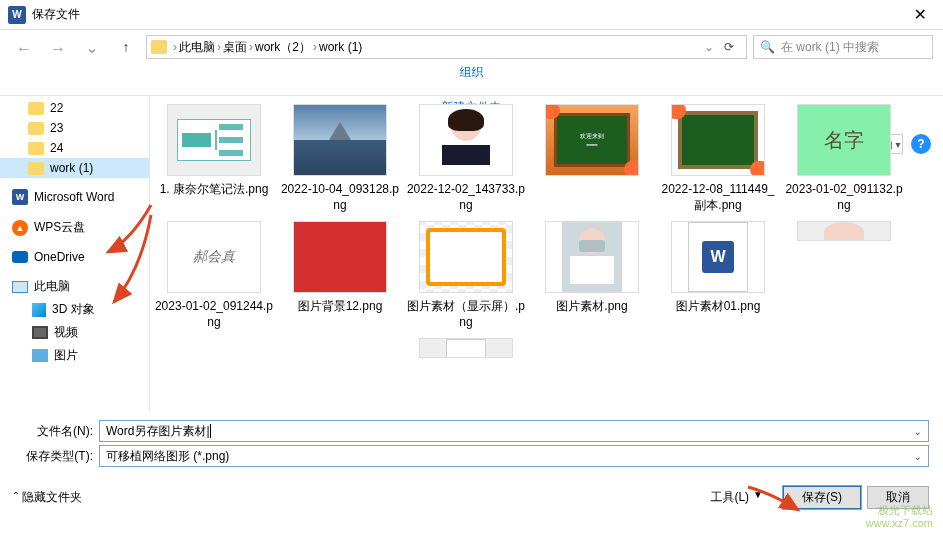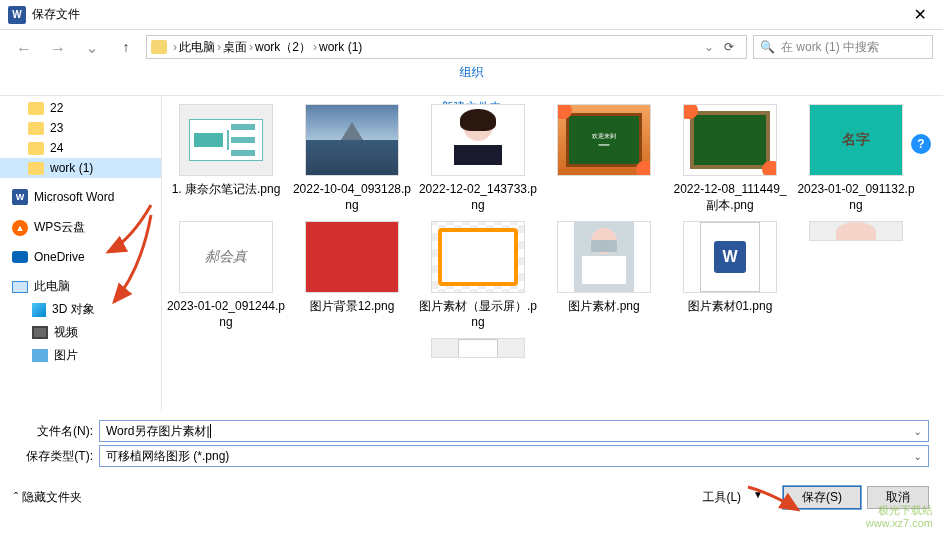--- a/index.html
+++ b/index.html
@@ -15,21 +15,21 @@
 .breadcrumb .folder-ico { width: 16px; height: 14px; background: #f7d774; border-radius: 2px; margin-right: 4px; }
 .breadcrumb .sep { color: #888; }
 .bc-refresh { width: 26px; text-align: center; color: #555; }
 .searchbox { width: 180px; border: 1px solid #ccc; height: 24px; display: flex; align-items: center; padding: 0 6px; font-size: 12px; color: #888; gap: 6px; }
 .toolbar { height: 32px; display: flex; align-items: center; padding: 0 12px; gap: 18px; border-bottom: 1px solid #e5e5e5; flex-direction: column; }
 .toolbar span { font-size: 12px; color: #0066cc; }
 .toolbar .right { margin-left: auto; display: flex; gap: 8px; align-items: center; }
 .toolbar .view-btn { width: 22px; height: 20px; border: 1px solid #ccc; display: flex; align-items: center; justify-content: center; font-size: 10px; color: #555; }
 .help-btn { width: 20px; height: 20px; background: #1e90ff; border-radius: 50%; color: #fff; display: flex; align-items: center; justify-content: center; font-size: 12px; font-weight: bold; }
 .main { display: flex; height: 315px; }
-.sidebar { width: 162px; border-right: 1px solid #e5e5e5; overflow: hidden; padding: 2px 0; }
+.sidebar { width: 150px; border-right: 1px solid #e5e5e5; overflow: hidden; padding: 2px 0; }
 .tree-item { display: flex; align-items: center; padding: 3px 8px 3px 28px; font-size: 12px; gap: 6px; cursor: pointer; }
 .tree-item.active { background: #cce8ff; }
 .tree-item.top { padding-left: 12px; margin-top: 8px; }
 .tree-item.sub { padding-left: 32px; }
 .folder-icon-sm { width: 16px; height: 13px; background: #fdd868; border-radius: 2px; flex-shrink: 0; }
 .word-icon-sm { width: 16px; height: 16px; background: #2b579a; color: #fff; font-size: 9px; font-weight: bold; display: flex; align-items: center; justify-content: center; border-radius: 2px; flex-shrink: 0; }
 .wps-icon-sm { width: 16px; height: 16px; background: #ff6a00; color: #fff; font-size: 9px; font-weight: bold; display: flex; align-items: center; justify-content: center; border-radius: 50%; flex-shrink: 0; }
 .onedrive-icon-sm { width: 16px; height: 12px; background: #0364b8; border-radius: 3px; flex-shrink: 0; }
 .pc-icon-sm { width: 16px; height: 12px; border: 1px solid #3b8ed6; background: #cfe6f7; flex-shrink: 0; }
 .obj3d-icon-sm { width: 14px; height: 14px; background: linear-gradient(135deg,#4fc3f7,#0288d1); flex-shrink: 0; }
@@ -43,42 +43,42 @@
 .arrow-annot { position: absolute; pointer-events: none; }
 .bottom-form { padding: 6px 14px; }
 .form-row { display: flex; align-items: center; margin: 3px 0; }
 .form-row label { width: 85px; text-align: right; font-size: 12px; padding-right: 6px; }
 .form-row .field { flex: 1; border: 1px solid #7a9fd6; height: 22px; font-size: 12px; padding: 0 6px; display: flex; align-items: center; gap: 10px; }
 .field.dropdown { justify-content: space-between; }
 .field .caret { color: #555; font-size: 10px; }
 .footer { display: flex; align-items: center; padding: 10px 14px 6px; font-size: 12px; }
 .footer .left { display: flex; align-items: center; gap: 4px; }
 .footer .spacer { flex: 1; }
-.footer .tool-dd { display: flex; gap: 12px; margin-right: 14px; }
+.footer .tool-dd { display: flex; gap: 4px; margin-right: 14px; }
 .btn { border: 1px solid #adadad; background: #e1e1e1; padding: 2px 18px; font-size: 12px; margin-left: 6px; position: relative; }
 .btn.primary { border: 1px solid #2b6fb6; outline: 1px solid #7aa7d9; }
 .watermark { position: absolute; right: 10px; bottom: 4px; font-size: 11px; color: #8bc34a; opacity: 0.7; text-align: right; line-height: 1.2; pointer-events: none; }
 
 
 .th-mindmap { width: 80%; height: 60%; background: #fff; border: 1px solid #6bb; display: flex; }
 .th-mindmap .node { width: 40%; height: 14px; background: #4db6ac; margin: auto 4px; }
 .th-landscape { width: 100%; height: 100%; background: linear-gradient(to bottom, #5a7fa8 0%, #a8c4db 50%, #3a5a7a 50%, #2c4560 100%); position: relative; }
 .th-landscape::after { content: ""; position: absolute; left: 50%; bottom: 50%; width: 22px; height: 18px; background: #6b7a8a; clip-path: polygon(50% 0, 100% 100%, 0 100%); transform: translateX(-50%); }
 .th-portrait { width: 56px; height: 100%; margin: auto; background: #fff; display: flex; flex-direction: column; align-items: center; }
 .th-portrait .head { width: 30px; height: 30px; background: #f4d4c8; border-radius: 50%; margin-top: 6px; }
 .th-portrait .hair { position: absolute; top: 4px; width: 36px; height: 22px; background: #2a1810; border-radius: 50% 50% 30% 30%; }
 .th-portrait .body { width: 48px; height: 20px; background: #1a1a2e; margin-top: 4px; }
 .th-board { width: 100%; height: 100%; background: linear-gradient(#f4a460, #d2691e); padding: 8px; }
 .th-board .inner { width: 100%; height: 100%; background: #1b5e20; border: 3px solid #8b4513; display: flex; flex-direction: column; align-items: center; justify-content: center; color: #fff; font-size: 6px; }
 .th-board2 { width: 100%; height: 100%; background: #fff; padding: 6px; }
 .th-board2 .inner { width: 100%; height: 100%; background: #1b5e20; border: 4px solid #8b6f3e; }
 .th-leaves { position: absolute; width: 18px; height: 18px; background: #ff6b35; border-radius: 30% 60% 50% 40%; }
 .th-leaves.tl { top: -4px; left: -4px; }
 .th-leaves.br { bottom: -4px; right: -4px; transform: rotate(180deg); }
-.th-paper { width: 100%; height: 100%; background: #14b8a6; display: flex; align-items: center; justify-content: center; font-family: cursive; font-size: 14px; color: #5a4a3a; font-weight: bold; }
+.th-paper { width: 100%; height: 100%; background: #86efac; display: flex; align-items: center; justify-content: center; font-family: cursive; font-size: 20px; color: #5a4a3a; }
 .th-sign { width: 100%; height: 100%; background: #fff; display: flex; align-items: center; justify-content: center; font-family: Liberation Serif, serif; font-size: 14px; color: #737373; font-style: italic; }
 .th-red { width: 100%; height: 100%; background: #d32f2f; }
 .th-frame { width: 100%; height: 100%; background: repeating-conic-gradient(#eee 0% 25%, #fff 0% 50%) 50% / 16px 16px; padding: 6px; }
 .th-frame .inner { width: 100%; height: 100%; border: 4px solid #ff9800; border-radius: 4px; background: #fff; }
 .th-doctor { width: 60px; height: 100%; margin: auto; background: #cfd8dc; display: flex; flex-direction: column; align-items: center; padding-top: 6px; }
 .th-doctor .head { width: 26px; height: 26px; background: #f4d4c8; border-radius: 50%; position: relative; }
 .th-doctor .mask { position: absolute; bottom: 2px; width: 100%; height: 12px; background: #b0bec5; border-radius: 2px; }
 .th-doctor .body { width: 44px; height: 28px; background: #fff; margin-top: 2px; }
 .th-wordfile { width: 60px; height: 100%; margin: auto; background: #fff; border: 1px solid #ccc; display: flex; align-items: center; justify-content: center; }
 .th-wordfile .wicon { width: 32px; height: 32px; background: #2b579a; color: #fff; font-weight: bold; display: flex; align-items: center; justify-content: center; font-size: 16px; border-radius: 3px; }

